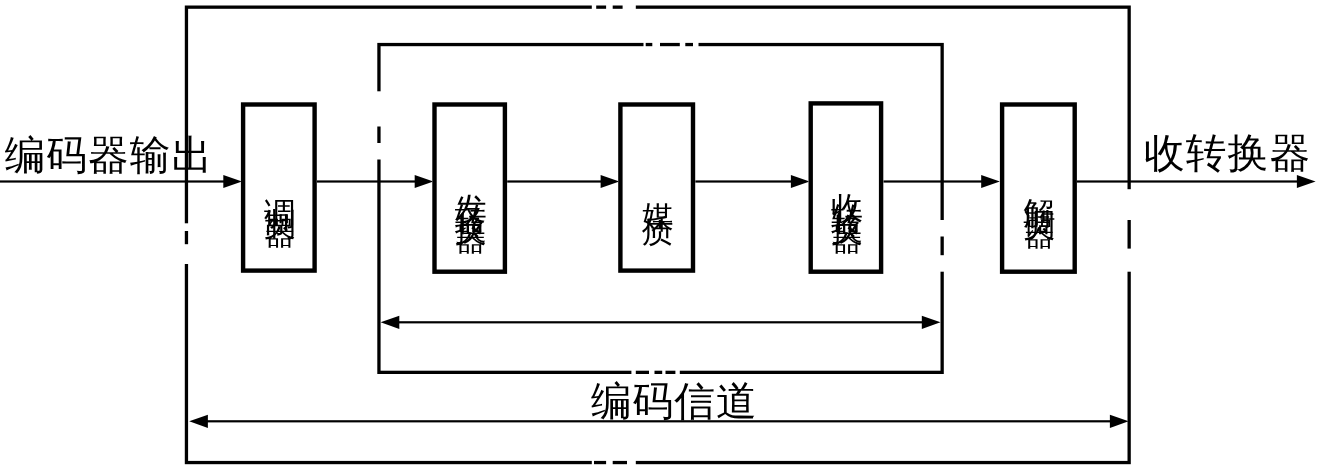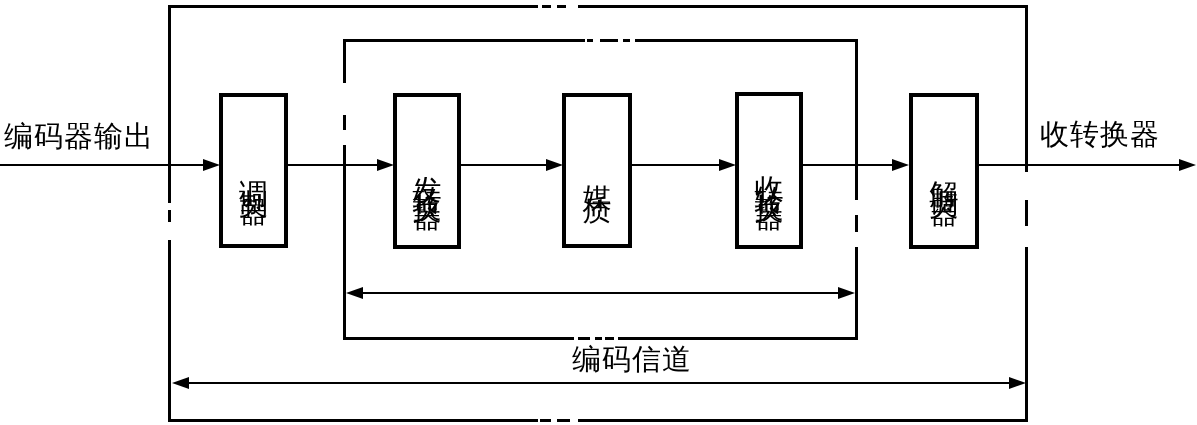--- a/index.html
+++ b/index.html
@@ -59,25 +59,24 @@
   .tri-l {
     position: absolute; width: 0; height: 0;
     border-style: solid;
     border-width: 6px 17px 6px 0;
     border-color: transparent #000 transparent transparent;
   }
 
   
   .lbl {
     position: absolute;
-    font-size: 29px;
+    font-size: 37px;
     letter-spacing: 1px;
     white-space: nowrap;
     line-height: 1;
-    font-family: Liberation Mono, monospace;
   }
   .lbl.center { text-align: center; }
 </style>
 </head>
 <body>
 
 <div class="canvas">
 
   <div class="rect outer"></div>
   <div class="rect inner"></div>
@@ -147,18 +146,18 @@
     <span class="vtext">解调器</span>
   </div>
 
   <div class="lbl" style="left:4px; top:124px;">编码器输出</div>
   <div class="lbl" style="left:1040px; top:122px;">收转换器</div>
 
   <div class="hline" style="left:352px; top:292px; width:497px;"></div>
   <div class="tri-l" style="left:346px; top:287px;"></div>
   <div class="tri-r" style="left:838px; top:287px;"></div>
 
-  <div class="lbl center" style="left:569px; top:347px; width:126px;">编码信道</div>
+  <div class="lbl center" style="left:537px; top:347px; width:126px;">编码信道</div>
   <div class="hline" style="left:178px; top:382px; width:842px;"></div>
   <div class="tri-l" style="left:172px; top:377px;"></div>
   <div class="tri-r" style="left:1009px; top:377px;"></div>
 
 </div>
 
 </body></html>

